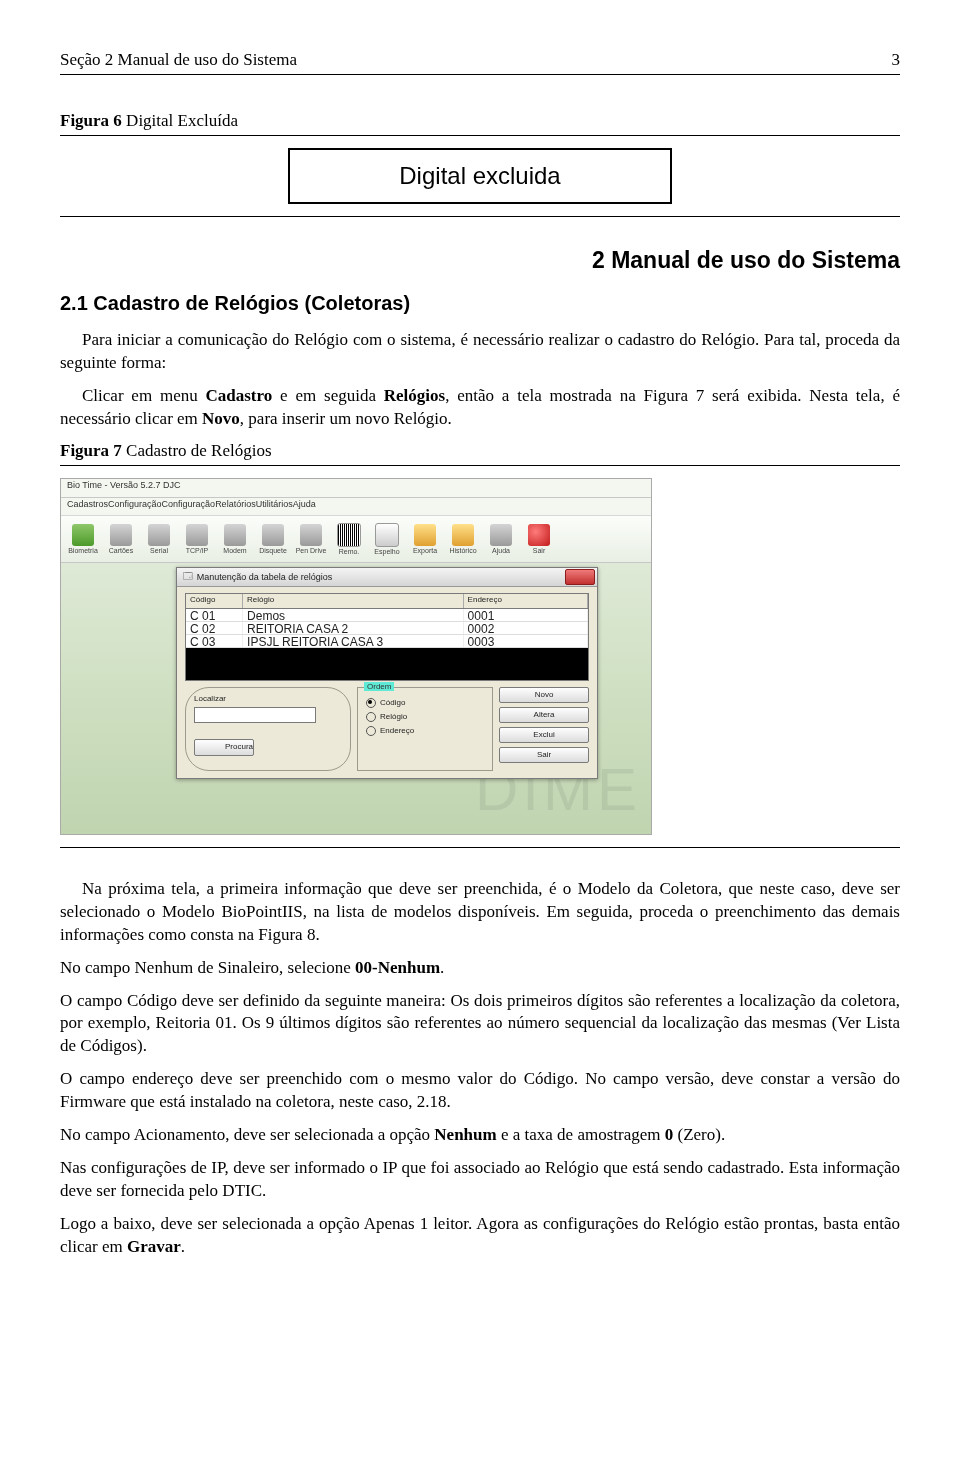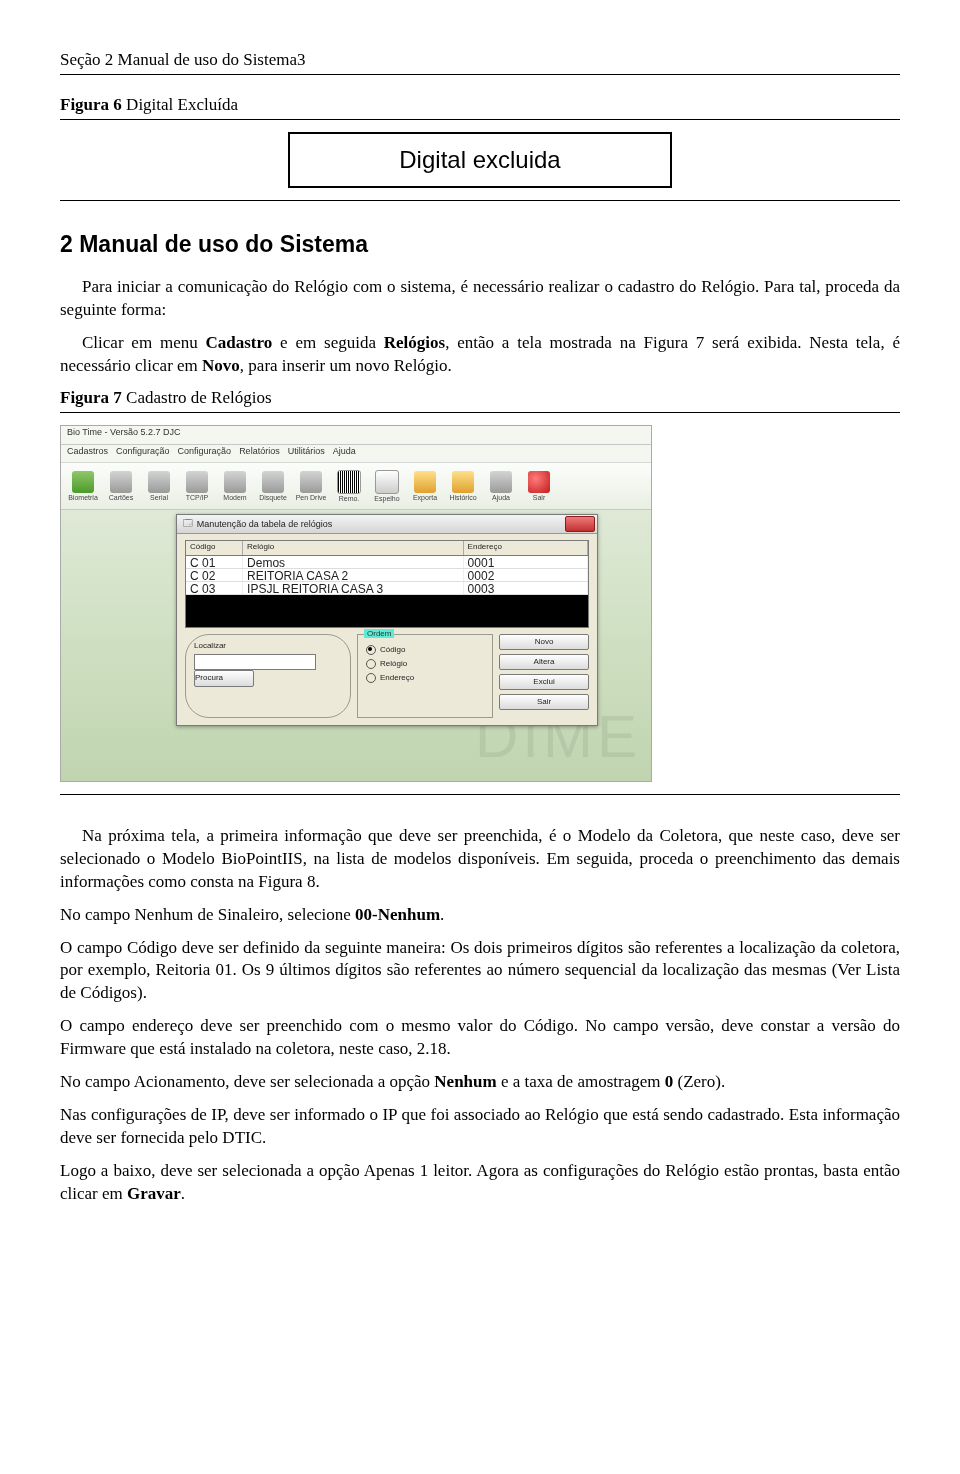--- a/index.html
+++ b/index.html
@@ -8,25 +8,25 @@
     font-family: "Times New Roman", Times, serif;
     color: #000;
     background: #fff;
     width: 960px;
   }
   .page {
     padding: 50px 60px 50px 60px;
   }
   .header-line {
     display: flex;
-    justify-content: flex-start;
+    justify-content: space-between;
     font-size: 17px;
     border-bottom: 1px solid #000;
     padding-bottom: 4px;
-    margin-bottom: 20px;
+    margin-bottom: 36px;
   }
   .figure-box-wrap {
     margin: 10px 0 20px 0;
   }
   .figure-label {
     font-size: 17px;
     border-bottom: 1px solid #000;
     padding-bottom: 4px;
     margin-bottom: 12px;
   }
@@ -42,20 +42,21 @@
   .figure-rule {
     border: none;
     border-top: 1px solid #000;
     margin: 12px 0 30px 0;
   }
   h2.section-title {
     font-family: Arial, Helvetica, sans-serif;
     font-weight: bold;
     font-size: 23px;
     margin: 30px 0 18px 0;
+    text-align: right;
   }
   h3.subsection-title {
     font-family: Arial, Helvetica, sans-serif;
     font-weight: bold;
     font-size: 20px;
     margin: 10px 0 14px 0;
   }
   p.body {
     font-size: 17px;
     line-height: 1.35;
@@ -89,21 +90,20 @@
     color: #333;
   }
   .ss-menubar {
     height: 15px;
     padding: 1px 6px;
     font-size: 9px;
     color: #333;
     background: #f3f7ef;
     border-bottom: 1px solid #d8d8d8;
     display: flex;
-    gap: 8px;
   }
   .ss-toolbar {
     height: 46px;
     background: linear-gradient(#fbfdfa,#e9efe4);
     border-bottom: 1px solid #c7c7c7;
     display: flex;
     align-items: center;
     padding: 0 4px;
     gap: 2px;
   }
@@ -208,21 +208,22 @@
     position:absolute;top:-6px;left:6px;
     background:#5eead4;padding:0 3px;font-size:8px;color:#333;
   }
   .input {
     width:120px;height:14px;border:1px solid #7a7a7a;background:#fff;margin-top:4px;
   }
   .rbtn {
     width:58px;height:15px;
     background:linear-gradient(#fefefe,#dcdcdc);
     border:1px solid #7a7a7a;border-radius:2px;
-    font-size:8px;text-align:left;line-height:14px;
+    font-size:8px;text-align:right;line-height:14px;
+    margin-top:16px;
   }
   .radio-row{display:flex;align-items:center;gap:4px;margin:4px 0;}
   .radio-dot{width:8px;height:8px;border:1px solid #555;border-radius:50%;display:inline-block;position:relative;}
   .radio-dot.on::after{content:"";position:absolute;top:1px;left:1px;width:4px;height:4px;background:#000;border-radius:50%;}
   .btn {
     height:15px;
     background:linear-gradient(#fefefe,#dcdcdc);
     border:1px solid #7a7a7a;border-radius:2px;
     font-size:8px;text-align:center;line-height:14px;
   }
@@ -245,20 +246,21 @@
 
   <div class="figure-box-wrap">
     <div class="figure-label">
       <span class="bold">Figura 6</span> <span>Digital Excluída</span>
     </div>
     <div class="digital-box">Digital excluida</div>
     <hr class="figure-rule">
   </div>
 
   <h2 class="section-title">2   Manual de uso do Sistema</h2>
+  <h3 class="subsection-title">2.1   Cadastro de Relógios (Coletoras)</h3>
 
   <p class="body indent">Para iniciar a comunicação do Relógio com o sistema, é necessário realizar o cadastro do Relógio. Para tal, proceda da seguinte forma:</p>
 
   <p class="body indent">
     <span>Clicar em menu </span><span class="bold">Cadastro</span><span> e em seguida </span><span class="bold">Relógios</span><span>, então a tela mostrada na Figura 7 será exibida. Nesta tela, é necessário clicar em </span><span class="bold">Novo</span><span>, para inserir um novo Relógio.</span>
   </p>
 
   <div class="figure-label">
     <span class="bold">Figura 7</span> <span>Cadastro de Relógios</span>
   </div>

